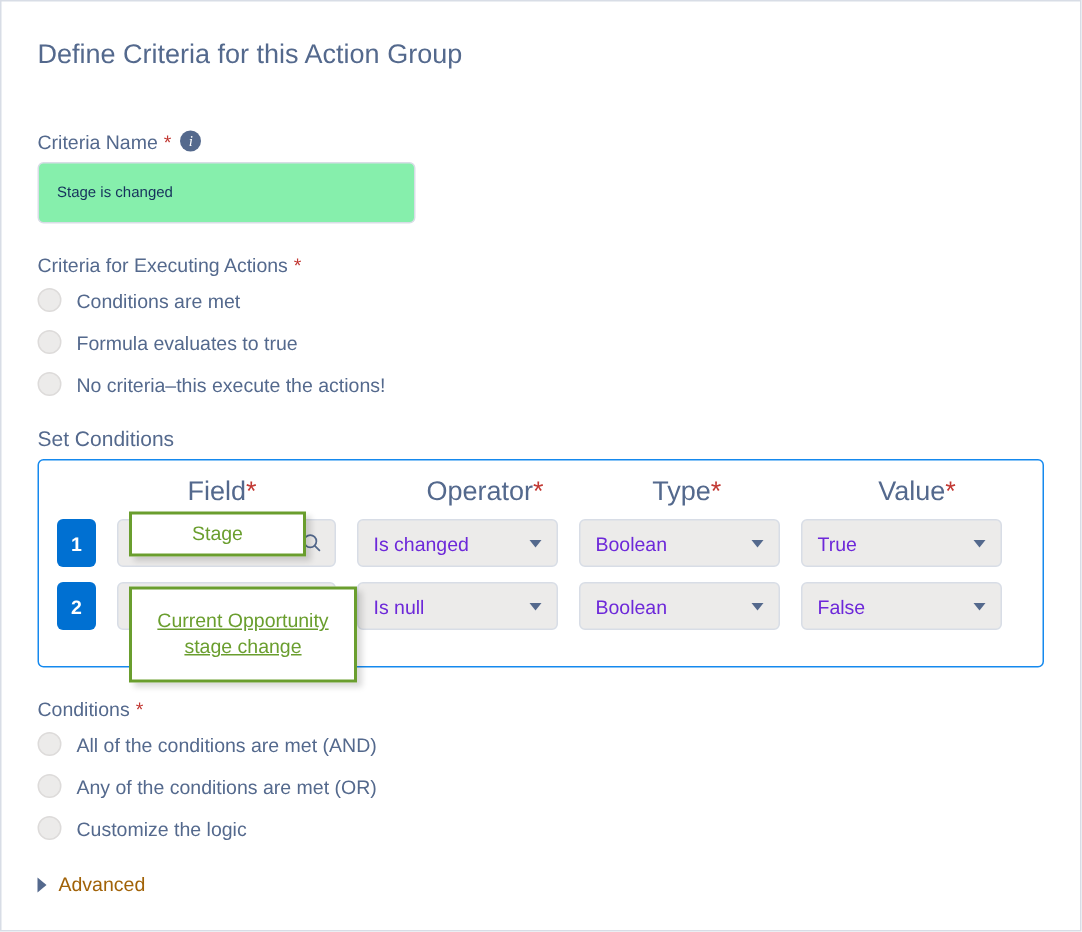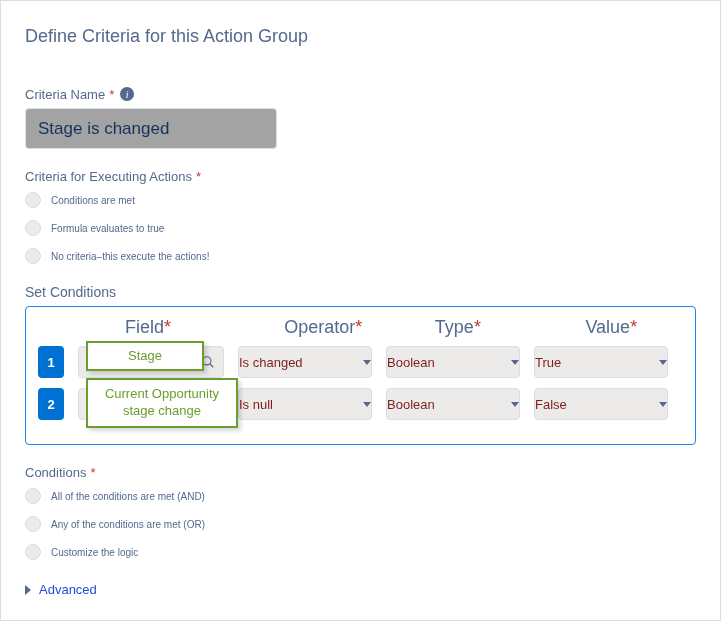--- a/index.html
+++ b/index.html
@@ -48,44 +48,44 @@
       font-style: italic;
       font-family: Georgia, serif;
       margin-left: 2px;
     }
     .text-input {
       width: 252px;
       height: 41px;
       border: 1px solid #d8dde6;
       border-radius: 4px;
       padding: 0 12px;
-      font-size: 17px;
+      font-size: 10px;
       color: #16325c;
-      background: #a3a3a3;
+      background: #86efac;
     }
     .radio-group {
       display: flex;
       flex-direction: column;
       gap: 12px;
       margin-top: 8px;
     }
     .radio-item {
       display: flex;
       align-items: center;
       gap: 10px;
     }
     .radio-circle {
       width: 16px;
       height: 16px;
       border-radius: 50%;
       background: #ecebea;
       border: 1px solid #dddbda;
     }
     .radio-label {
-      font-size: 10px;
+      font-size: 13px;
       color: #54698d;
     }
     .conditions-box {
       border: 1px solid #1589ee;
       border-radius: 4px;
       padding: 10px 12px 14px 12px;
       margin-top: 6px;
       position: relative;
     }
     .cond-header {
@@ -138,22 +138,22 @@
     }
     .select-box {
       width: 134px;
       height: 32px;
       background: #ecebea;
       border: 1px solid #d8dde6;
       border-radius: 4px;
       display: flex;
       align-items: center;
       justify-content: space-between;
-      padding: 0 0;
-      color: #7f1d1d;
+      padding: 0 10px;
+      color: #6d28d9;
       font-size: 13px;
       cursor: pointer;
     }
     .caret {
       width: 0;
       height: 0;
       border-left: 4px solid transparent;
       border-right: 4px solid transparent;
       border-top: 5px solid #54698d;
     }
@@ -166,33 +166,33 @@
       align-items: center;
       justify-content: center;
       text-align: center;
       color: #6a9e2e;
       font-size: 13px;
       line-height: 1.3;
       z-index: 10;
       padding: 12px 6px;
     }
     .ov1 { left: 60px; top: 34px; width: 118px; height: 30px; }
-    .ov2 { left: 60px; top: 71px; width: 152px; height: 50px; }
+    .ov2 { left: 60px; top: 84px; width: 152px; height: 64px; text-decoration: underline; }
     .section-title {
       font-size: 14px;
       color: #54698d;
       margin-bottom: 6px;
       margin-top: 18px;
     }
     .advanced {
       display: flex;
       align-items: center;
       gap: 8px;
       margin-top: 22px;
-      color: #1d4ed8;
+      color: #a16207;
       font-size: 13px;
       cursor: pointer;
     }
     .chev-right {
       width: 0;
       height: 0;
       border-top: 5px solid transparent;
       border-bottom: 5px solid transparent;
       border-left: 6px solid #54698d;
     }

